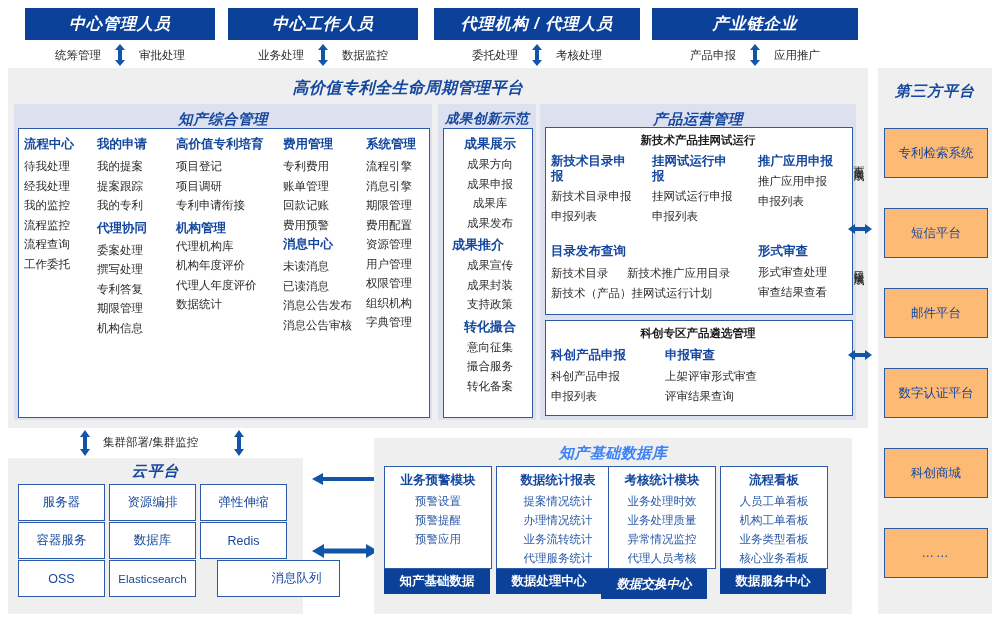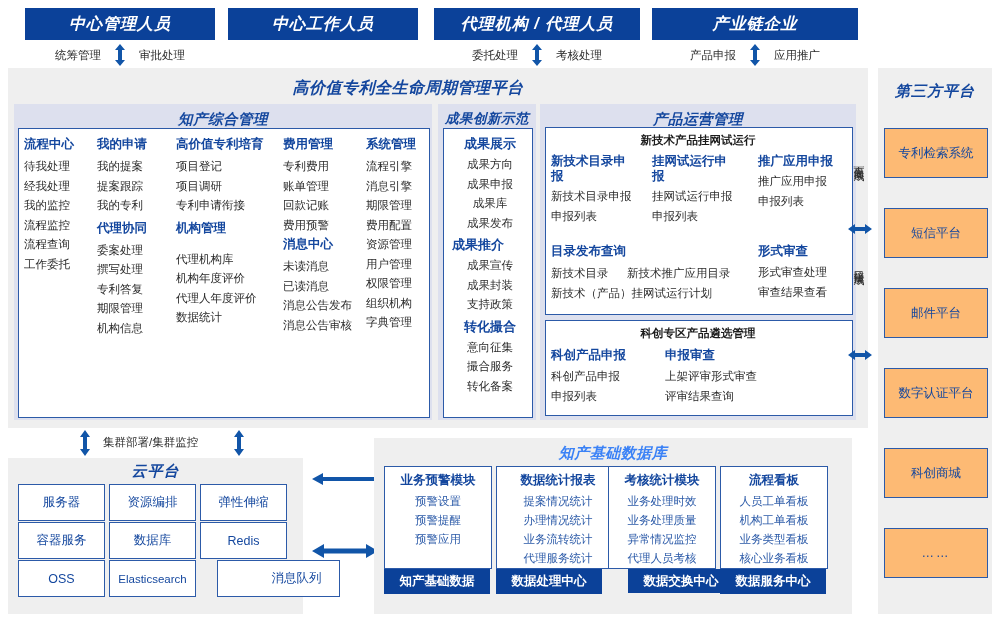--- a/index.html
+++ b/index.html
@@ -124,20 +124,29 @@
     <span class="lbl">统筹管理</span>
     <span class="vert-arrow">
       <svg width="14" height="22" viewBox="0 0 14 22">
           <polygon points="7,0 12,6 9,6 9,16 12,16 7,22 2,16 5,16 5,6 2,6" fill="#1155a8"></polygon>
         </svg>
     </span>
     <span class="lbl">审批处理</span>
   </div>
 
   <div class="abs role-hdr" style="left:228px;top:8px;width:190px;height:32px;">中心工作人员</div>
+  <div class="abs role-sub" style="left:218px;top:44px;width:210px;">
+    <span class="lbl">业务处理</span>
+    <span class="vert-arrow">
+      <svg width="14" height="22" viewBox="0 0 14 22">
+          <polygon points="7,0 12,6 9,6 9,16 12,16 7,22 2,16 5,16 5,6 2,6" fill="#1155a8"></polygon>
+        </svg>
+    </span>
+    <span class="lbl">数据监控</span>
+  </div>
 
   <div class="abs role-hdr" style="left:434px;top:8px;width:206px;height:32px;">代理机构 / 代理人员</div>
   <div class="abs role-sub" style="left:432px;top:44px;width:210px;">
     <span class="lbl">委托处理</span>
     <span class="vert-arrow">
       <svg width="14" height="22" viewBox="0 0 14 22">
           <polygon points="7,0 12,6 9,6 9,16 12,16 7,22 2,16 5,16 5,6 2,6" fill="#1155a8"></polygon>
         </svg>
     </span>
     <span class="lbl">考核处理</span>
@@ -186,21 +195,21 @@
   <div class="leaf">期限管理</div>
   <div class="leaf">机构信息</div>
 </div>
 
 <div class="abs" style="left:176px;top:136px;width:110px;">
   <div class="col-head">高价值专利培育</div>
   <div class="leaf" style="margin-top:4px;">项目登记</div>
   <div class="leaf">项目调研</div>
   <div class="leaf">专利申请衔接</div>
   <div class="col-head" style="margin-top:4px;">机构管理</div>
-  <div class="leaf" style="margin-top:13px;">代理机构库</div>
+  <div class="leaf" style="margin-top:0;">代理机构库</div>
   <div class="leaf">机构年度评价</div>
   <div class="leaf">代理人年度评价</div>
   <div class="leaf">数据统计</div>
 </div>
 
 <div class="abs" style="left:283px;top:136px;width:88px;">
   <div class="col-head">费用管理</div>
   <div class="leaf" style="margin-top:4px;">专利费用</div>
   <div class="leaf">账单管理</div>
   <div class="leaf">回款记账</div>
@@ -373,21 +382,21 @@
 </div>
 <div class="abs db-foot" style="left:496px;top:569px;width:106px;height:25px;">数据处理中心</div>
 
 <div class="abs db-col" style="left:608px;top:466px;width:106px;height:101px;">
   <div class="db-col-head" style="margin-top:5px;">考核统计模块</div>
   <div class="db-leaf" style="margin-top:3px;">业务处理时效</div>
   <div class="db-leaf">业务处理质量</div>
   <div class="db-leaf">异常情况监控</div>
   <div class="db-leaf">代理人员考核</div>
 </div>
-<div class="abs db-foot" style="left:628px;top:569px;width:106px;height:24px;">数据交换中心</div>
+<div class="abs db-foot" style="left:601px;top:569px;width:106px;height:30px;font-style:italic;">数据交换中心</div>
 
 <div class="abs db-col" style="left:720px;top:466px;width:106px;height:101px;">
   <div class="db-col-head" style="margin-top:5px;">流程看板</div>
   <div class="db-leaf" style="margin-top:3px;">人员工单看板</div>
   <div class="db-leaf">机构工单看板</div>
   <div class="db-leaf">业务类型看板</div>
   <div class="db-leaf">核心业务看板</div>
 </div>
 <div class="abs db-foot" style="left:720px;top:569px;width:106px;height:25px;">数据服务中心</div>
 

